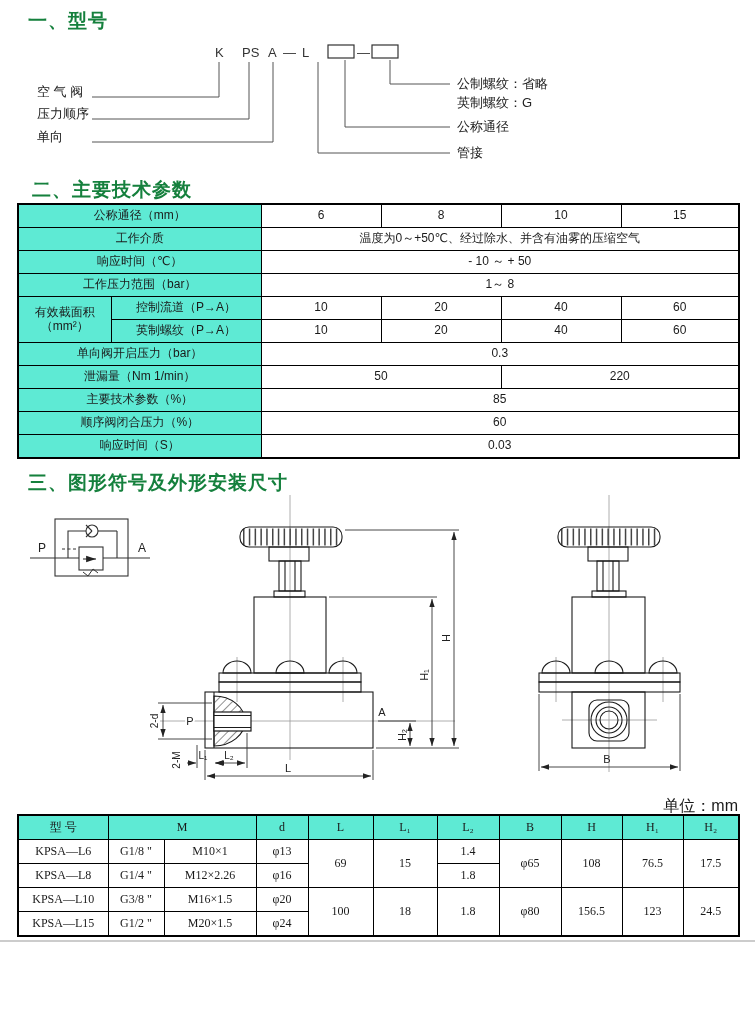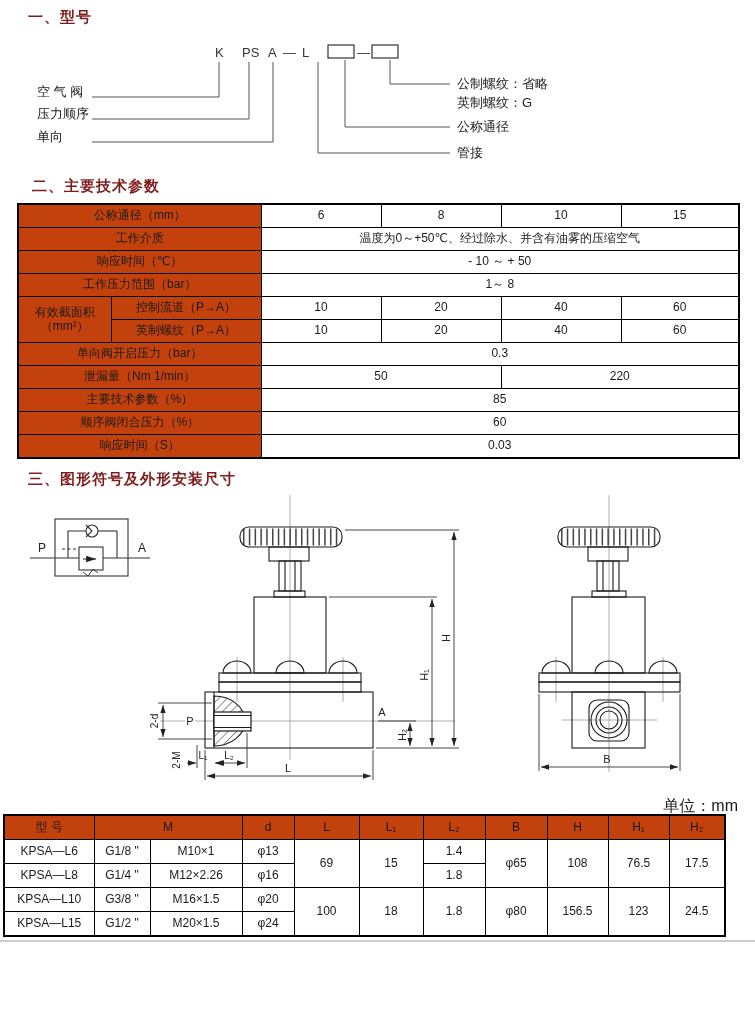--- a/index.html
+++ b/index.html
@@ -2,28 +2,28 @@
 <html><head>
 <meta charset="utf-8">
 <style>
   html,body{margin:0;padding:0;}
   body{
     width:755px;height:1014px;position:relative;background:#ffffff;
     font-family:"Liberation Sans","DejaVu Sans",sans-serif;color:#1a1a1a;
     overflow:hidden;
   }
   .abs{position:absolute;}
-  .heading{font-size:15px;font-weight:bold;letter-spacing:1px;color:#7f1d1d;}
+  .heading{font-size:19px;font-weight:bold;letter-spacing:1px;color:#15803d;}
   table{border-collapse:collapse;table-layout:fixed;}
   .doc-table{border:2px solid #000;width:721px;}
   .doc-table td{border:1px solid #000;text-align:center;vertical-align:middle;
     font-size:12px;line-height:1.15;padding:1px 2px;overflow:hidden;}
   .spec-table td{height:20px;}
   .dim-table td{height:21px;}
-  .gray{background:#c2410c;margin-left:12px;}
+  .gray{background:#5eead4;margin-left:12px;}
   .unit{font-size:16px;text-align:right;}
   .bottom-line{height:2px;background:#cccccc;width:755px;}
   svg text{font-family:"Liberation Sans","DejaVu Sans",sans-serif;}
 </style>
 </head>
 <body>
 
 <div class="abs heading" style="left:28px;top:8px;">一、型号</div>
 
 <svg class="abs" style="left:0;top:30px;" width="755" height="145" viewBox="0 30 755 145">
@@ -253,21 +253,21 @@
     <text x="203" y="759" font-size="10">L₁</text>
     <text x="229" y="759" font-size="10">L₂</text>
     <text transform="rotate(-90 158 721)" x="158" y="721" font-size="10">2-d</text>
     <text transform="rotate(-90 180 760)" x="180" y="760" font-size="10">2-M</text>
     <text x="607" y="763">B</text>
   </g>
 </svg>
 
 <div class="abs unit" style="left:640px;top:796px;width:98px;">单位：mm</div>
 
-<table class="abs doc-table dim-table" style="left:3px;top:814px;">
+<table class="abs doc-table dim-table" style="left:17px;top:814px;font-family:Liberation Serif, serif;">
   <colgroup>
       <col style="width:90px">
       <col style="width:56px">
       <col style="width:92px">
       <col style="width:52px">
       <col style="width:65px">
       <col style="width:64px">
       <col style="width:62px">
       <col style="width:62px">
       <col style="width:61px">

